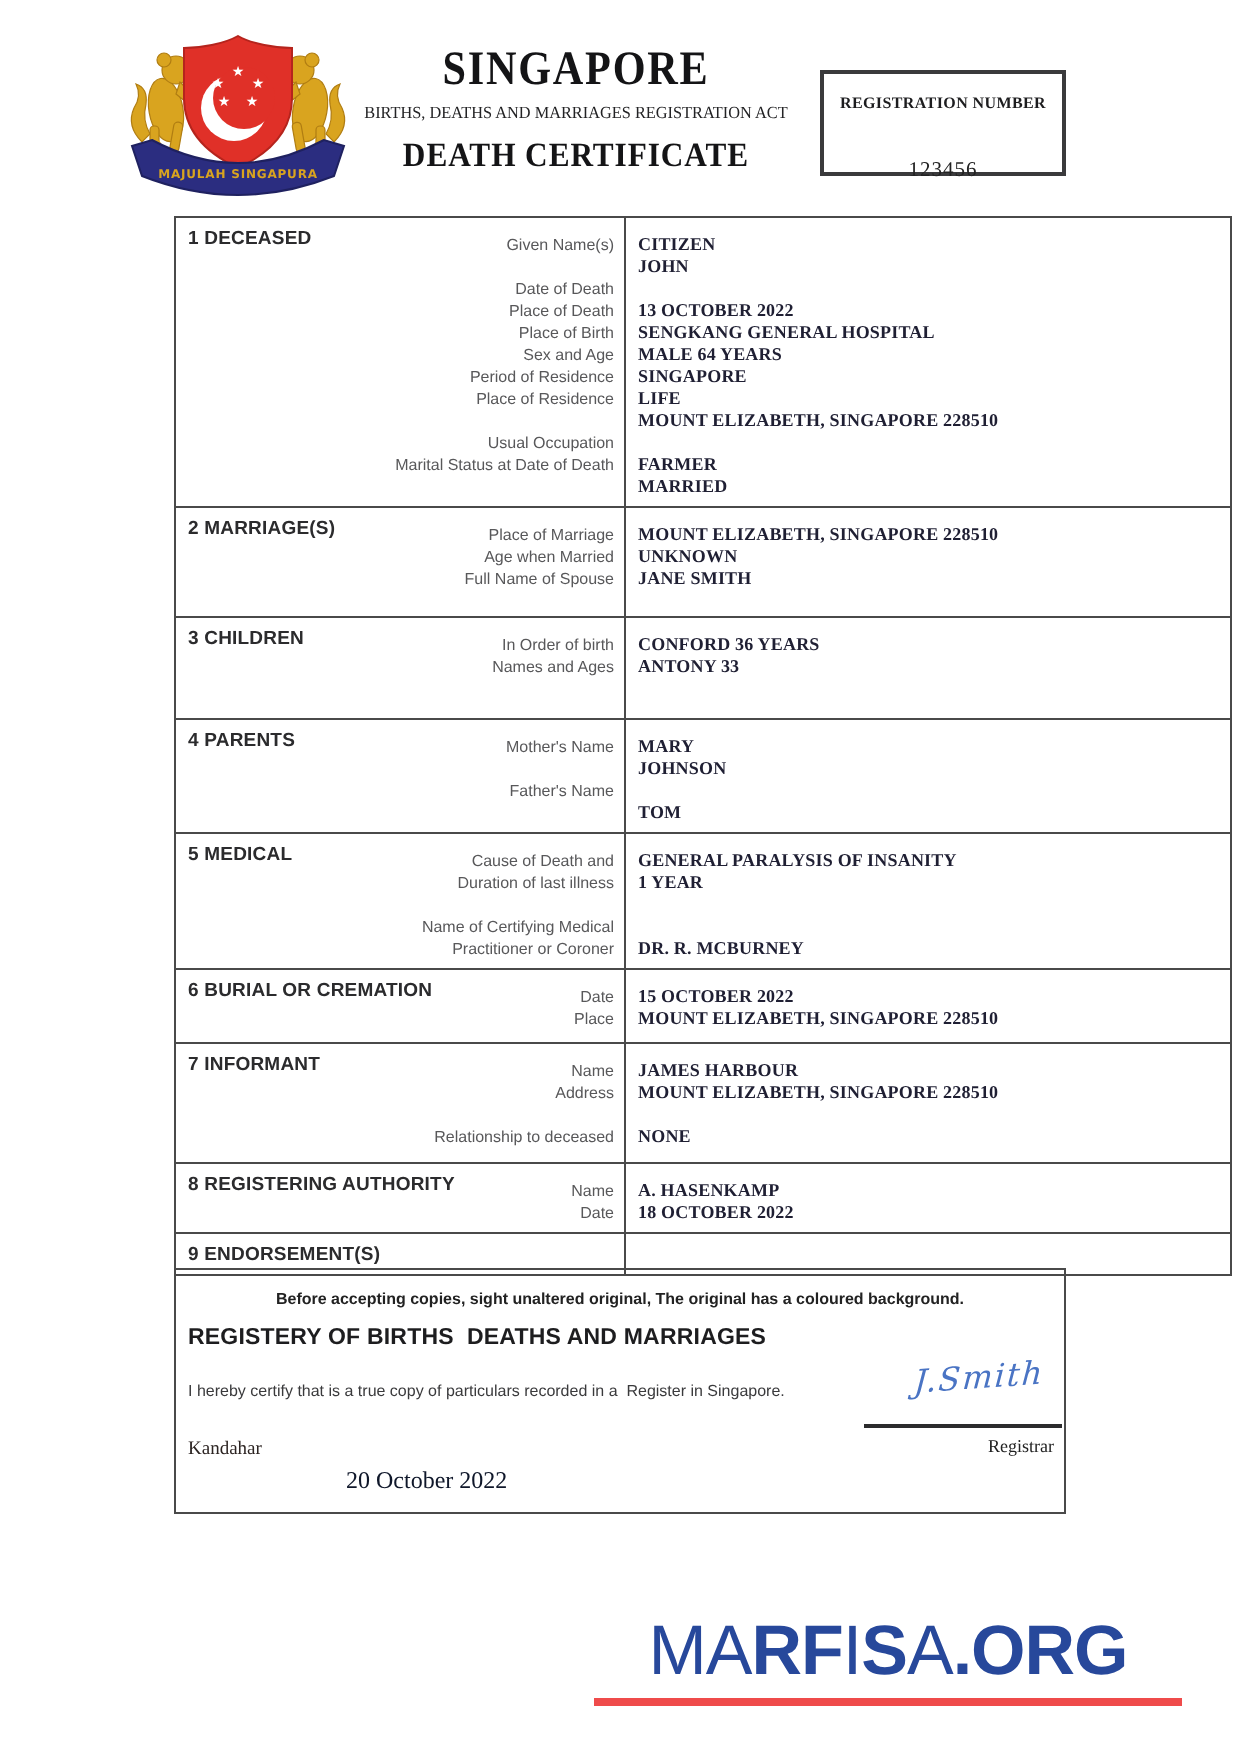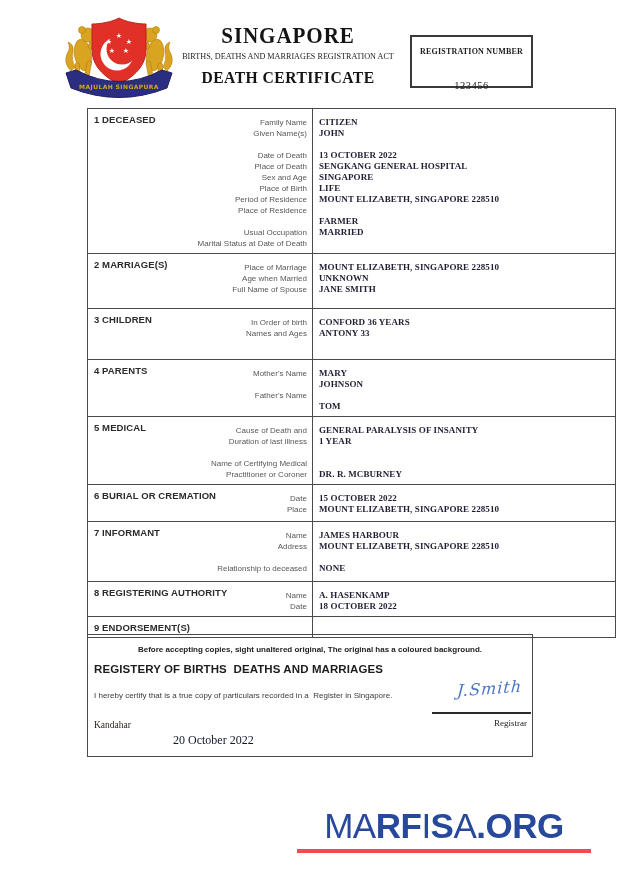--- a/index.html
+++ b/index.html
@@ -146,40 +146,40 @@
   <div class="reg-box">
     <div class="reg-label">REGISTRATION NUMBER</div>
     <div class="reg-number">123456</div>
   </div>
 
   <div class="cert-table">
       <div class="section">
         <div class="sec-left">
           <div class="sec-title">1 DECEASED</div>
           <div class="labels">
-            <div class="lbl">Family Name</div>
             <div class="lbl">Given Name(s)</div>
             <div class="lbl">&nbsp;</div>
             <div class="lbl">Date of Death</div>
             <div class="lbl">Place of Death</div>
+            <div class="lbl">Place of Birth</div>
             <div class="lbl">Sex and Age</div>
-            <div class="lbl">Place of Birth</div>
             <div class="lbl">Period of Residence</div>
             <div class="lbl">Place of Residence</div>
             <div class="lbl">&nbsp;</div>
             <div class="lbl">Usual Occupation</div>
             <div class="lbl">Marital Status at Date of Death</div>
           </div>
         </div>
         <div class="sec-right">
           <div class="val">CITIZEN</div>
           <div class="val">JOHN</div>
           <div class="val">&nbsp;</div>
           <div class="val">13 OCTOBER 2022</div>
           <div class="val">SENGKANG GENERAL HOSPITAL</div>
+          <div class="val">MALE 64 YEARS</div>
           <div class="val">SINGAPORE</div>
           <div class="val">LIFE</div>
           <div class="val">MOUNT ELIZABETH, SINGAPORE 228510</div>
           <div class="val">&nbsp;</div>
           <div class="val">FARMER</div>
           <div class="val">MARRIED</div>
         </div>
       </div>
       <div class="section">
         <div class="sec-left">

